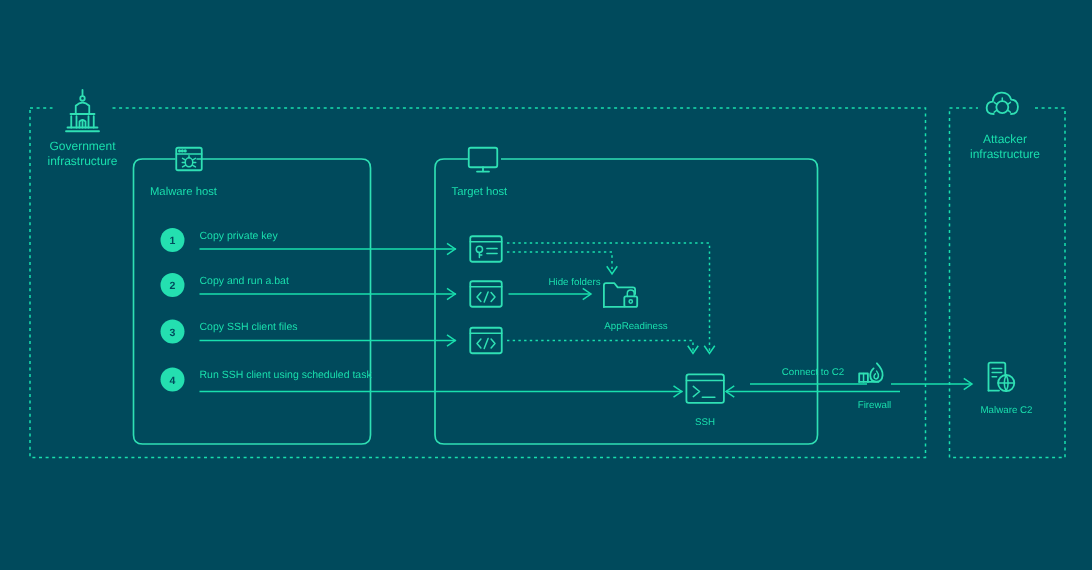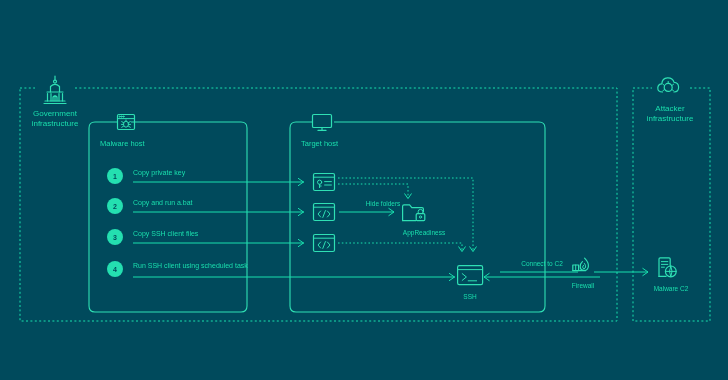--- a/index.html
+++ b/index.html
@@ -3,21 +3,21 @@
 <meta charset="utf-8">
 <style>
   html,body{margin:0;padding:0;}
   body{
     width:728px;height:380px;
     background:#004a5c;
     font-family:"Liberation Sans", sans-serif;
     overflow:hidden;
     position:relative;
   }
-  #stage{position:absolute;left:0;top:16px;width:728px;height:275px;}
+  #stage{position:absolute;left:0;top:0;width:728px;height:275px;}
   svg#diagram{position:absolute;left:0;top:0;width:728px;height:380px;display:block;}
   .lbl{fill:#19dfad;font-family:"Liberation Sans",sans-serif;}
   .lbl-zone{font-size:8px;}
   .lbl-host{font-size:7.5px;}
   .lbl-step{font-size:7px;}
   .lbl-small{font-size:6.5px;}
   .num{fill:#004a5c;font-size:7px;font-weight:bold;font-family:"Liberation Sans",sans-serif;}
   .dash-zone{stroke:#19dfad;fill:none;stroke-width:1;stroke-dasharray:2 2.4;}
   .box{stroke:#2fe0b4;fill:none;stroke-width:1.1;}
   .flow{stroke:#19dfad;fill:none;stroke-width:1;}

